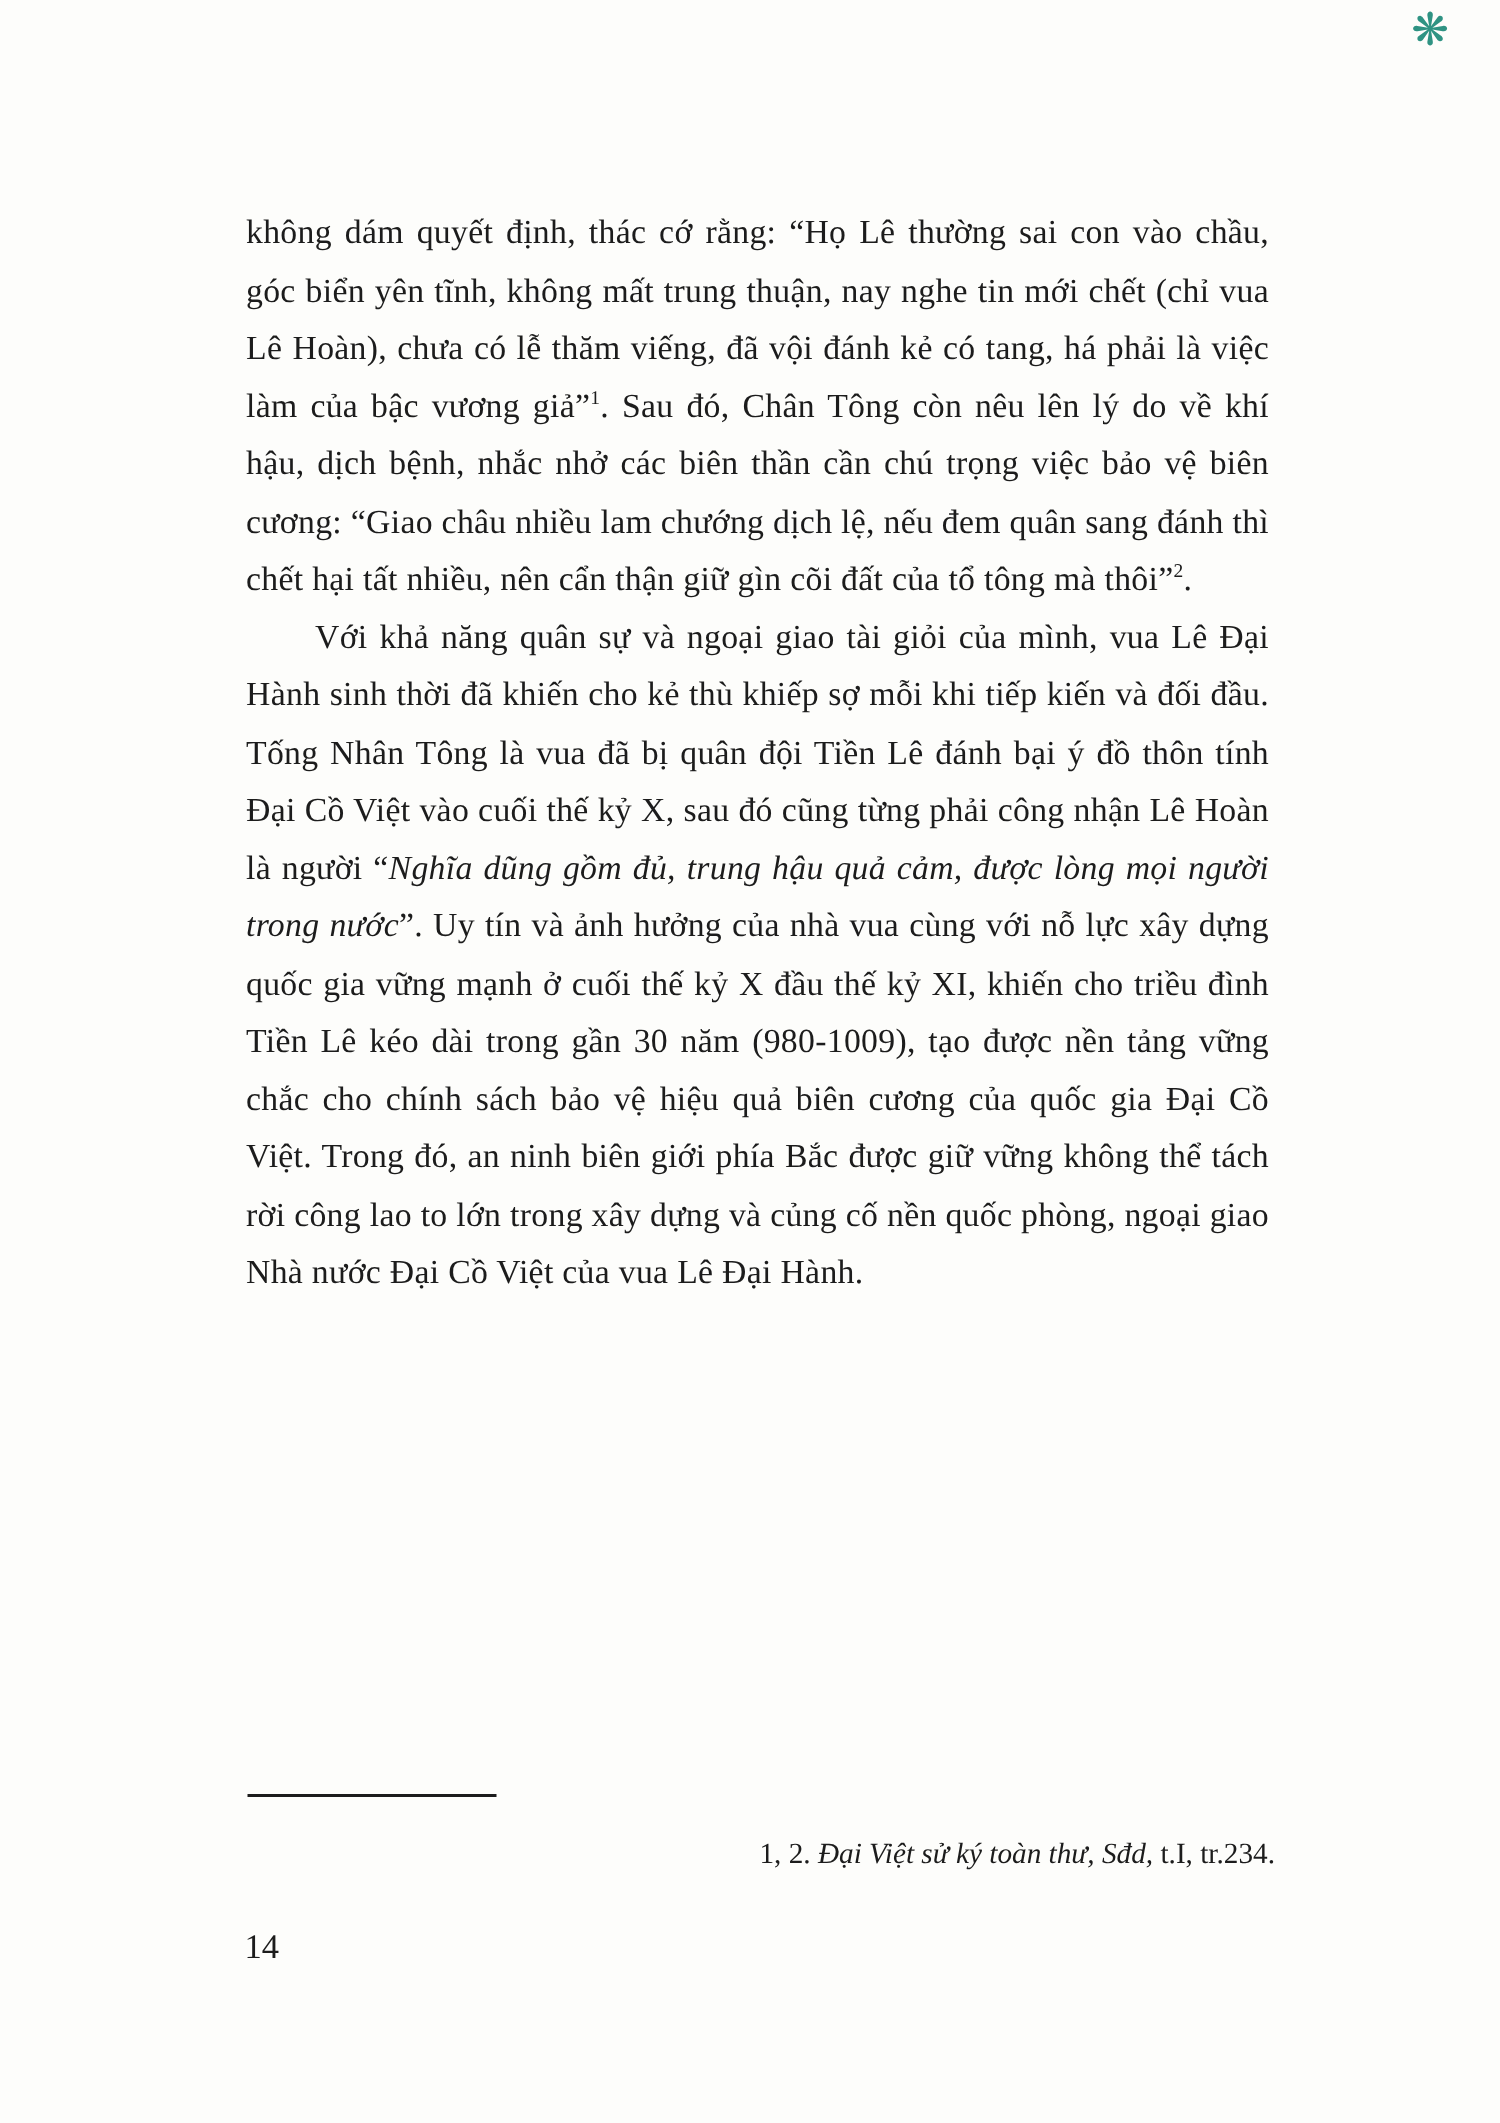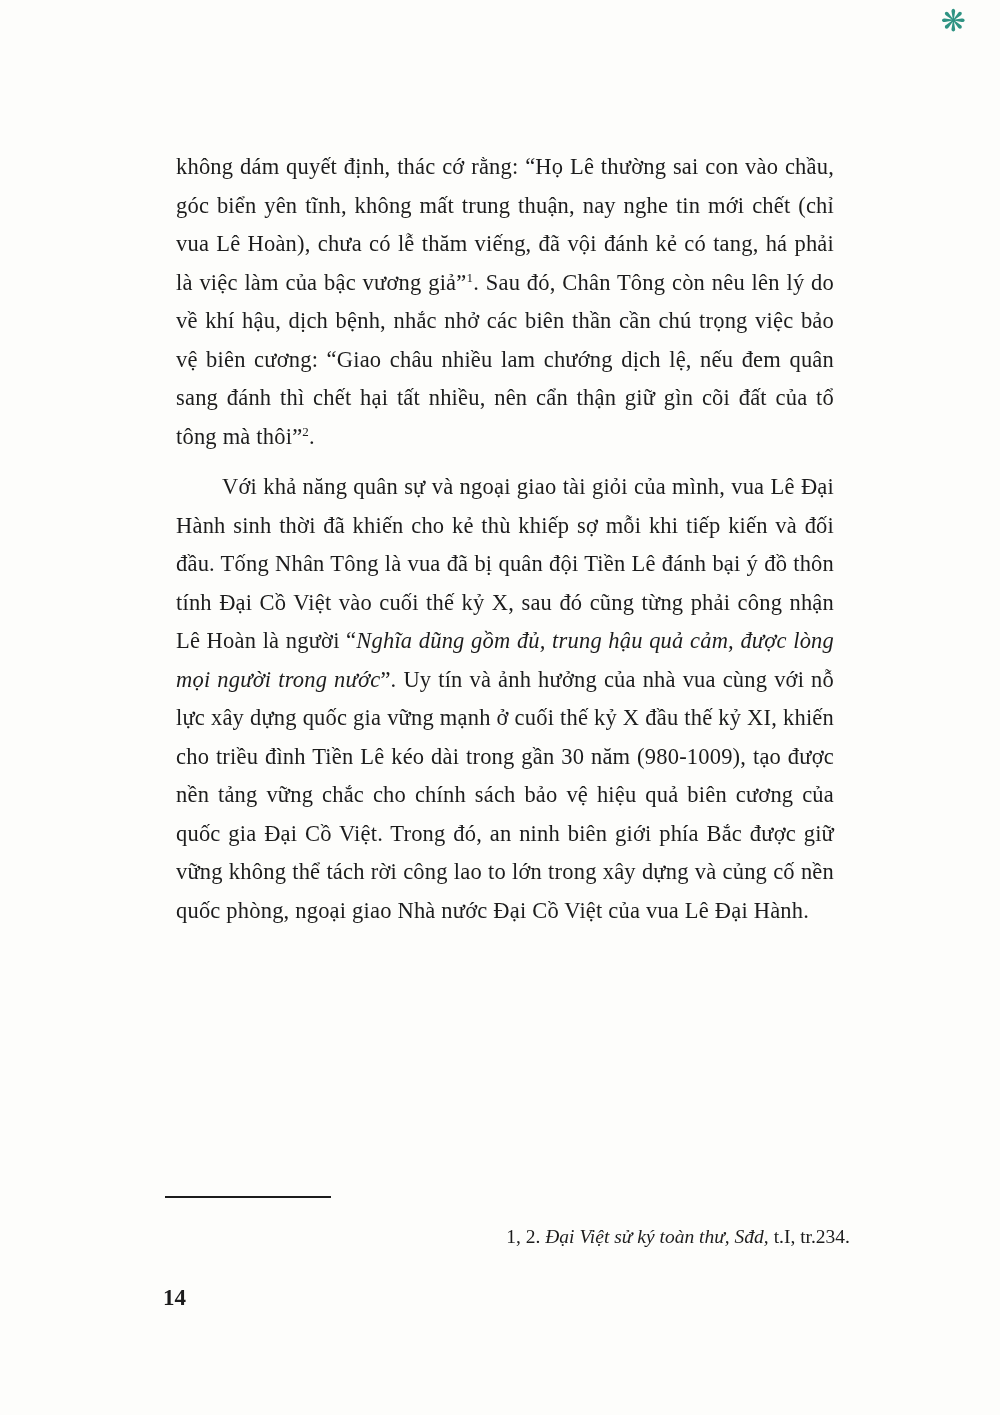--- a/index.html
+++ b/index.html
@@ -26,21 +26,21 @@
     position: absolute;
     left: 164px;
     top: 136px;
     width: 682px;
     font-size: 22.5px;
     line-height: 38.5px;
     text-align: justify;
     text-justify: inter-word;
     letter-spacing: 0.2px;
   }
-  .para { margin: 12px; padding: 0; }
+  .para { margin: 0; padding: 0; }
   .para.indent { text-indent: 46px; }
   .italic { font-style: italic; }
   sup {
     font-size: 13px;
     line-height: 0;
     vertical-align: super;
   }
   .footnote-rule {
     position: absolute;
     left: 165px;
@@ -57,21 +57,20 @@
     font-size: 19.5px;
     line-height: 30px;
     text-align: right;
   }
   .page-number {
     position: absolute;
     left: 163px;
     top: 1283px;
     font-size: 23px;
     line-height: 30px;
-    font-weight: bold;
   }
 </style>
 </head>
 <body>
 
 <div class="page" style="background: rgb(253, 253, 251); color: rgb(28, 28, 28);">
 
   <div class="ornament" style="color: rgb(47, 147, 131);">❋</div>
 
   <div class="text-block" id="paragraphs">

